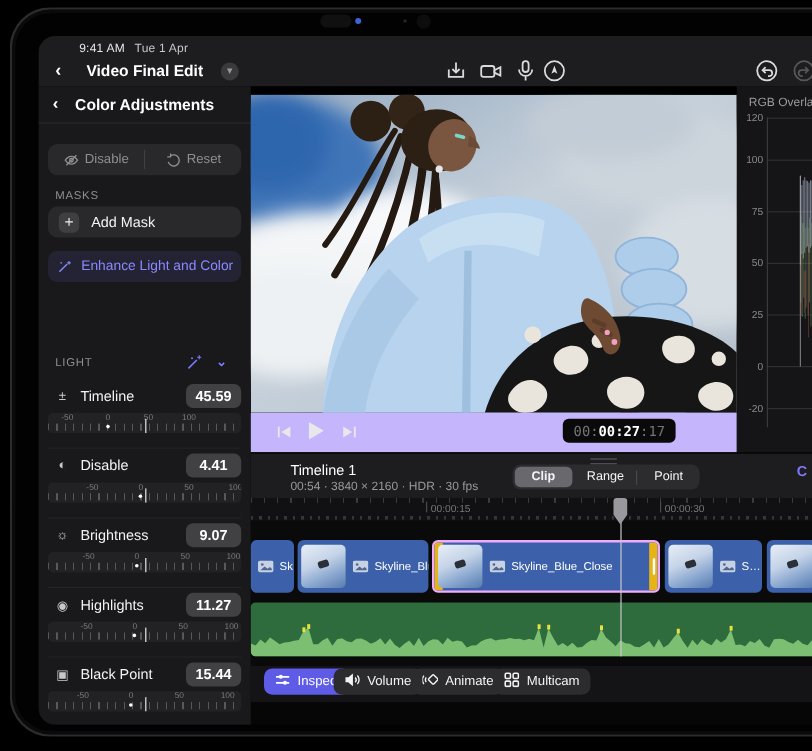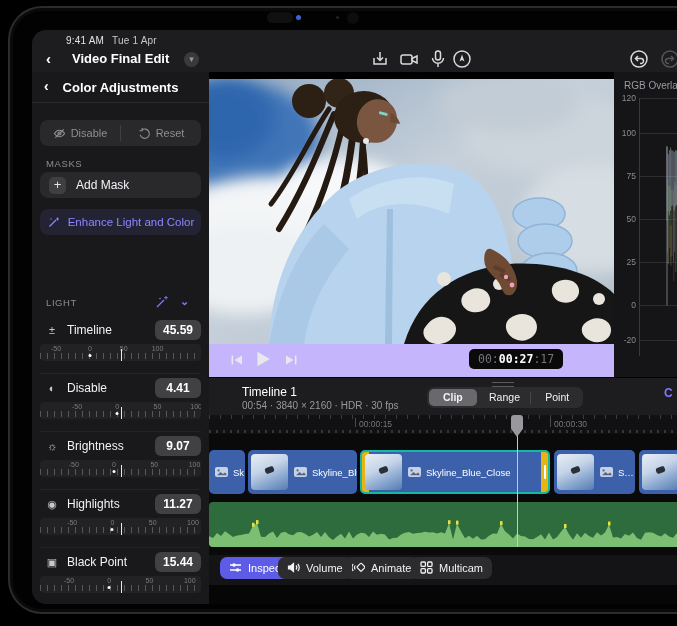--- a/index.html
+++ b/index.html
@@ -100,21 +100,21 @@
   .ruler-label { position:absolute; top:4px; font-size:8.5px; color:#77777c; }
   .ruler-sep { position:absolute; top:3px; width:1px; height:9px; background:#4a4a4e; }
 
   .tracks { position:absolute; left:177px; top:404px; width:500px; height:121px; background:#0a0a0b; }
   .clip { position:absolute; top:16px; height:44px; background:#3c61aa; border-radius:5px; display:flex; align-items:center; overflow:hidden; }
   .clip .thumb { width:37px; height:36px; margin-left:3px; border-radius:4px; flex:none;
      background:linear-gradient(155deg,#e8eef6 0%,#c5d4e8 40%,#8aa7cf 70%,#567cb0 100%); position:relative; }
   .clip .thumb::after { content:""; position:absolute; left:14px; top:13px; width:9px; height:6px; background:#2b2f38; border-radius:2px; transform:rotate(-18deg); }
   .clip .pic-ic { width:13px; height:10px; margin-left:6px; flex:none; opacity:.85; }
   .clip .cname { margin-left:5px; font-size:9.5px; color:#fff; white-space:nowrap; }
-  .clip.selected { border:2px solid #14b8a6; background:#3c61aa; }
+  .clip.selected { border:2px solid #f0abfc; background:#3c61aa; }
   .trim { position:absolute; top:0; width:7px; height:100%; background:#e7b416; }
   .trim::after { content:""; position:absolute; left:3px; top:13px; width:1.5px; height:14px; background:#fff; border-radius:1px; }
   .audio { position:absolute; left:0; top:68px; width:500px; height:45px; background:#2e6b3d; border-radius:4px; overflow:hidden; }
   .playhead-stem { position:absolute; width:1.5px; background:#c7c7cc; z-index:5; }
   .playhead-top { position:absolute; width:12px; height:22px; background:#98989d; z-index:6;
      clip-path:polygon(0 0,100% 0,100% 62%,50% 100%,0 62%); border-radius:3px; }
 
   .btoolbar { position:absolute; left:177px; top:525px; width:500px; height:30px; background:#141416; }
   .tb-btn { position:absolute; top:2px; height:22px; border-radius:7px; background:#2c2c2e; color:#f2f2f7;
      font-size:11px; display:flex; align-items:center; padding:0 9px; gap:6px; }

